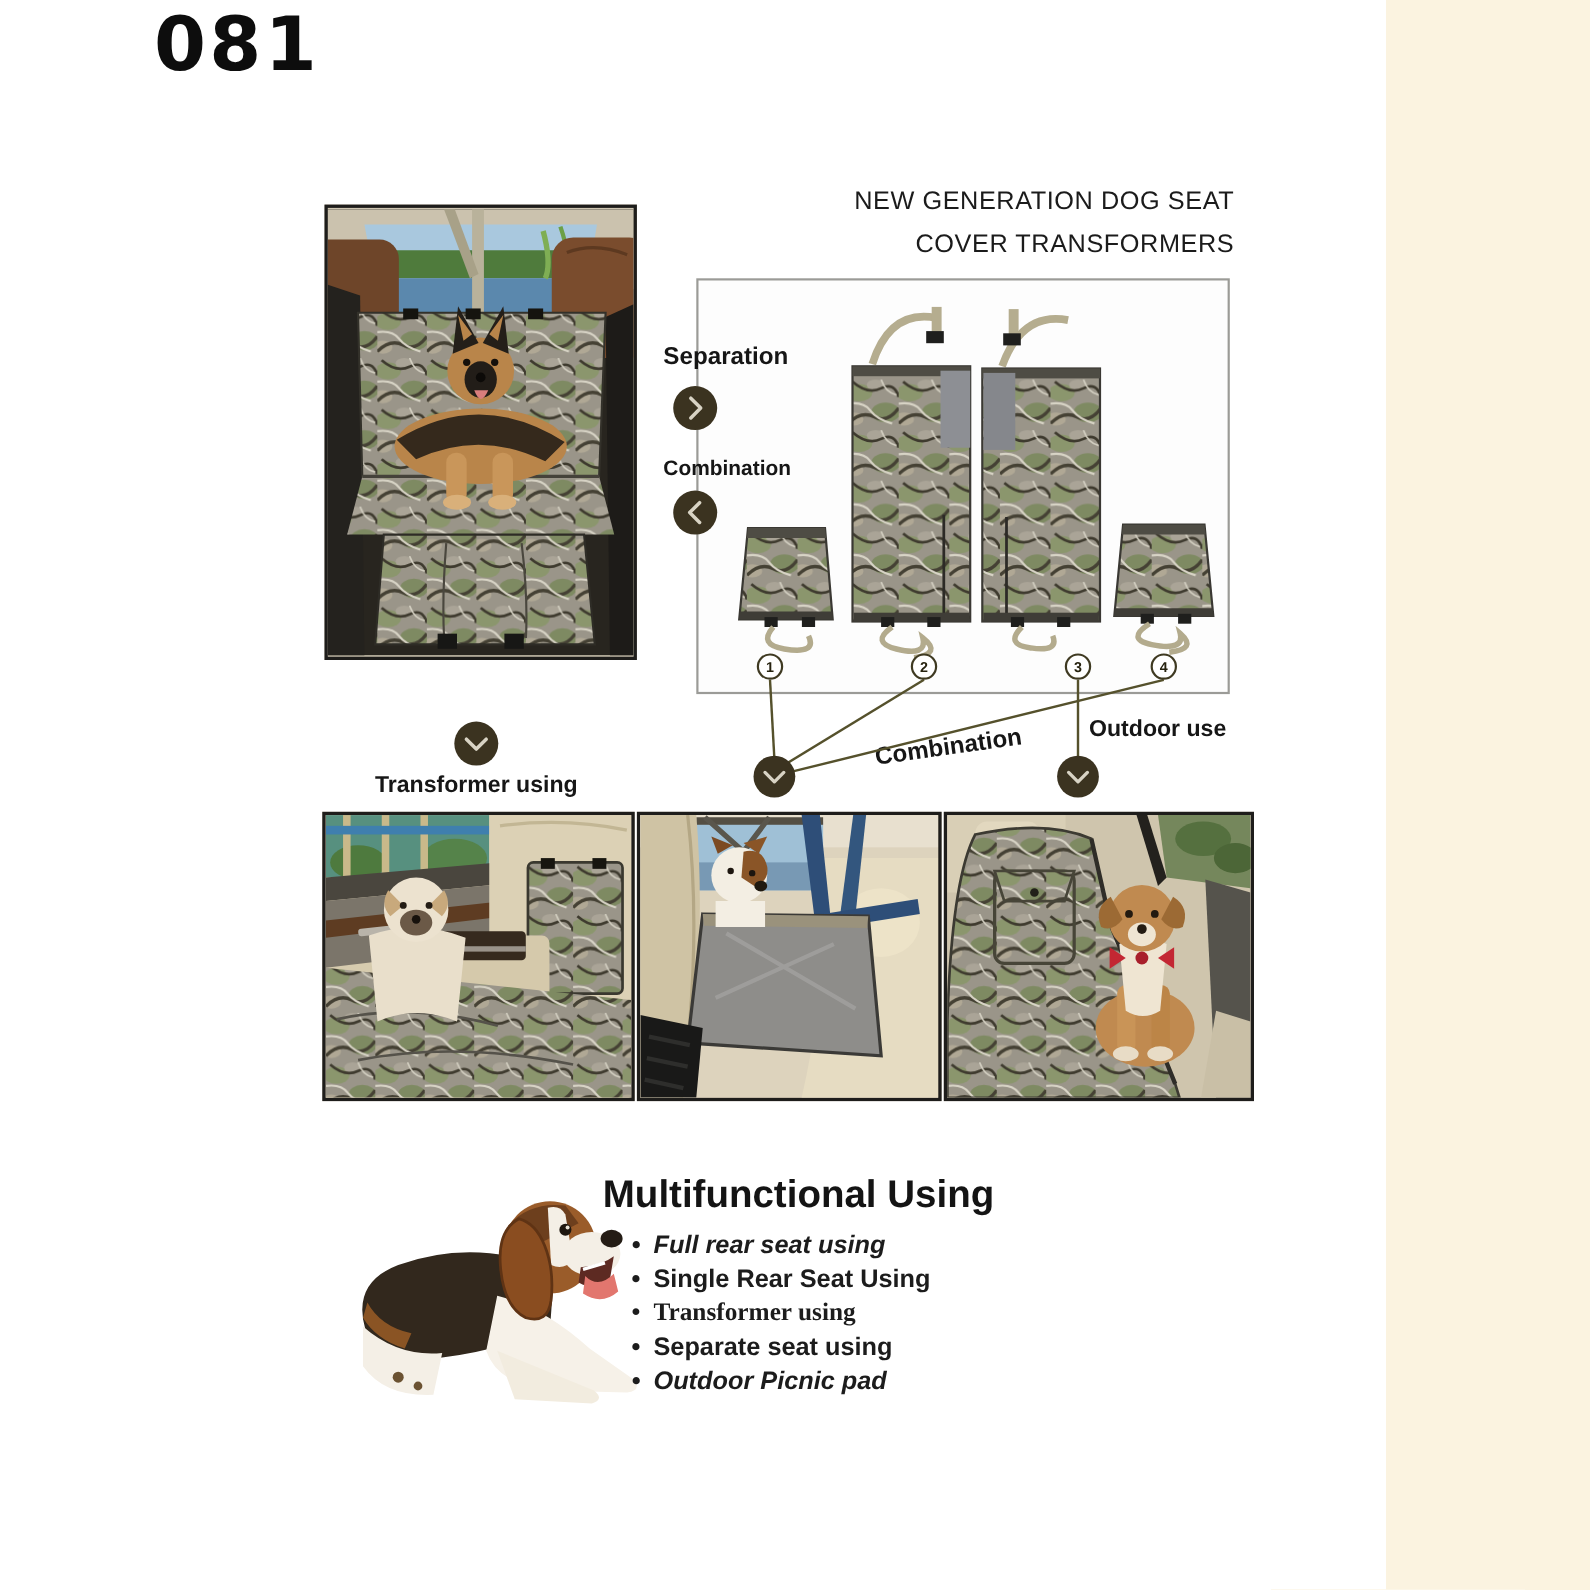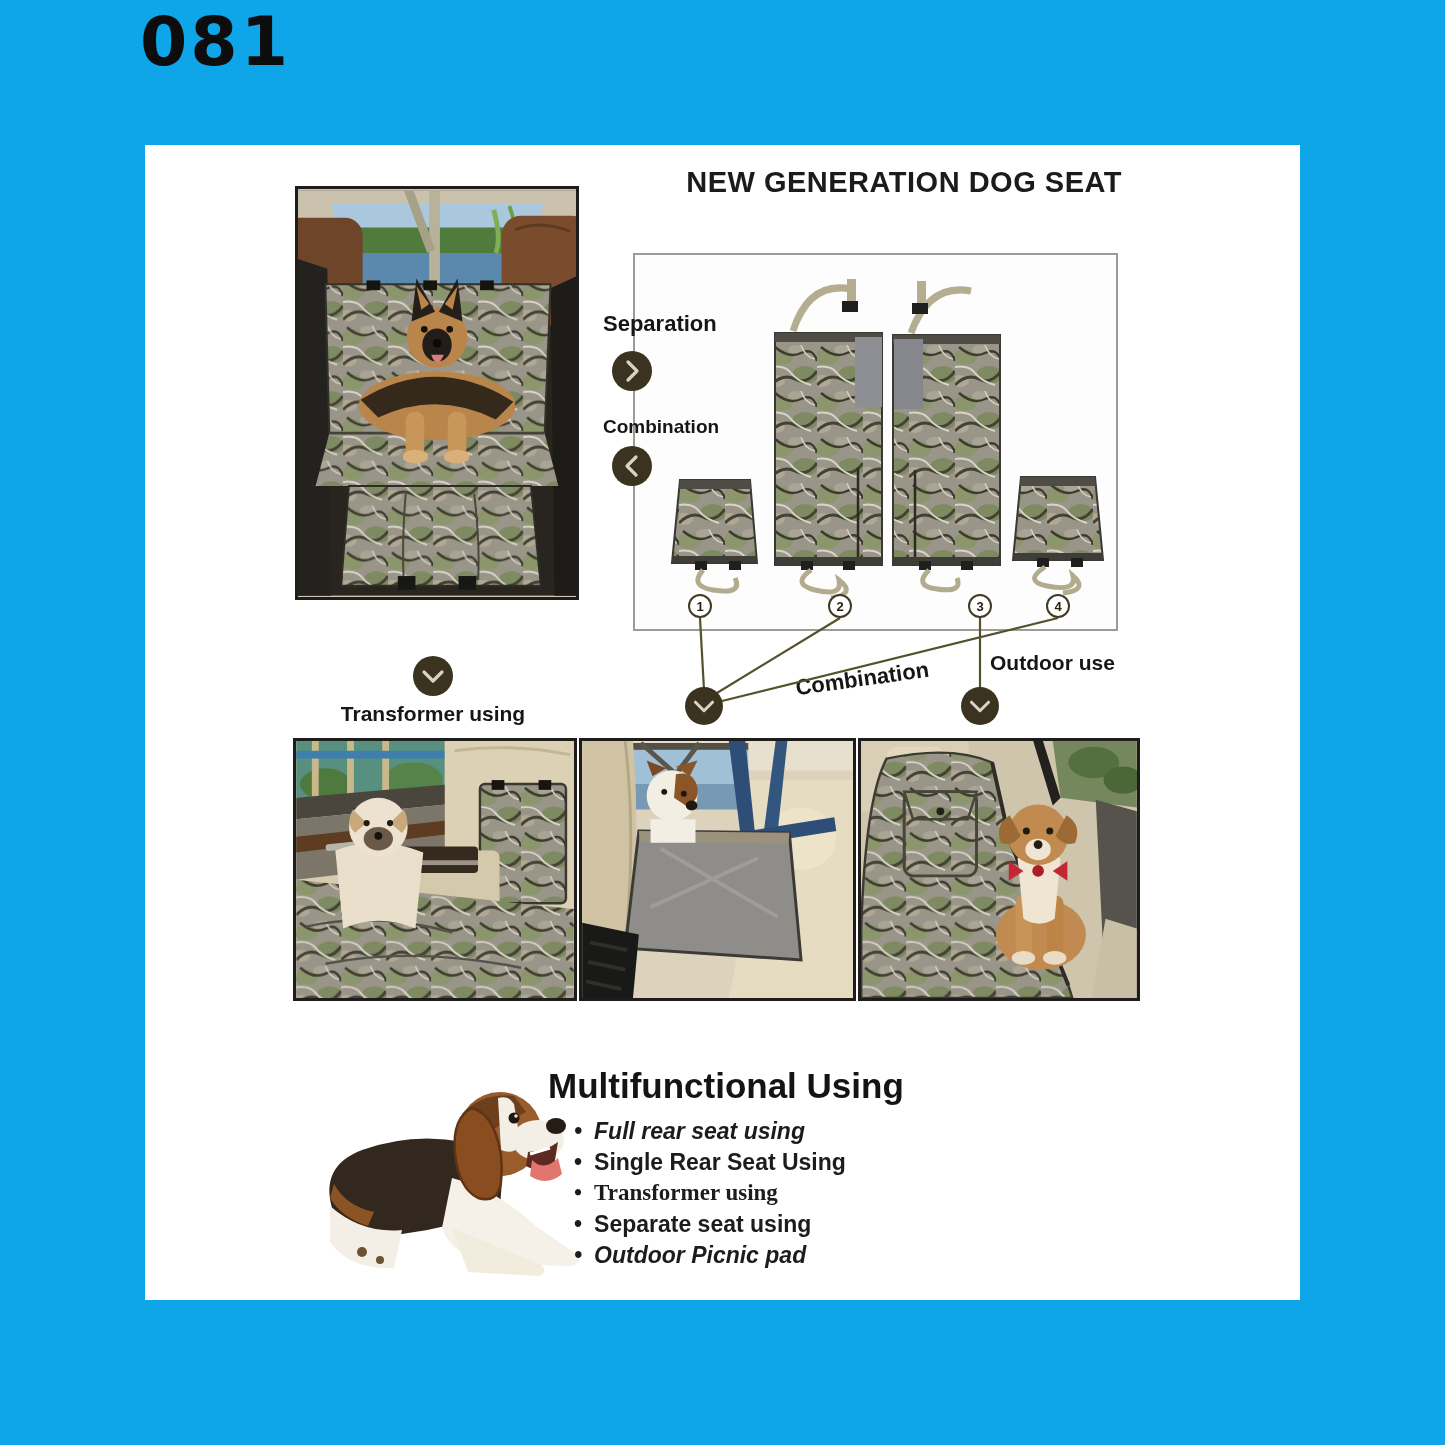--- a/index.html
+++ b/index.html
@@ -1,21 +1,21 @@
 <!DOCTYPE html>
 <html><head>
 <meta charset="utf-8">
 <style>
   html,body{margin:0;padding:0;background:#fbf3e0;}
-  .page{position:relative;width:1445px;height:1445px;background:#0ea5e9;font-family:"Liberation Sans",sans-serif;overflow:hidden;}
+  .page{position:relative;width:1260px;height:1445px;background:#ffffff;font-family:"Liberation Sans",sans-serif;overflow:hidden;}
   .page-number{position:absolute;left:140px;top:2px;font-family:"DejaVu Sans",sans-serif;font-weight:bold;font-size:68px;letter-spacing:3px;color:#0d0d0d;}
   .card{position:absolute;left:145px;top:145px;width:1155px;height:1155px;background:#ffffff;}
   .photo{position:absolute;border:3px solid #1e1d1b;background:#cfc6b2;box-sizing:border-box;overflow:hidden;}
   .photo svg{display:block;width:100%;height:100%;}
-  .title{position:absolute;left:622px;top:163px;width:500px;text-align:right;color:#1b1b1b;font-weight:bold;font-size:29px;line-height:39px;letter-spacing:.5px;}
+  .title{position:absolute;left:622px;top:163px;width:500px;text-align:right;color:#1b1b1b;font-weight:normal;font-size:23px;line-height:39px;letter-spacing:.5px;}
   .diagram-box{position:absolute;left:633px;top:253px;width:485px;height:378px;border:2px solid #9b9b97;box-sizing:border-box;background:#fdfdfd;}
   .diagram-svg{position:absolute;left:633px;top:253px;width:485px;height:378px;}
   .lbl{position:absolute;color:#161616;font-weight:bold;}
   .lbl-separation{left:603px;top:311px;font-size:22px;}
   .lbl-combination{left:603px;top:416px;font-size:19px;}
   .lbl-transformer{left:323px;top:702px;width:220px;text-align:center;font-size:21px;}
   .lbl-comb-tilt{left:795px;top:666px;font-size:22px;transform:rotate(-8deg);}
   .lbl-separate{left:990px;top:651px;font-size:21px;}
   .dot{position:absolute;border-radius:50%;background:#3b3320;display:flex;align-items:center;justify-content:center;z-index:3;}
   .dot svg{display:block;}
@@ -94,20 +94,21 @@
         <circle cx="129" cy="142" r="3.4" fill="#15100b"></circle>
         <circle cx="155" cy="142" r="3.4" fill="#15100b"></circle>
         <circle cx="142" cy="156" r="4.5" fill="#0c0a08"></circle>
         <path d="M136 168 q6 16 13 0 z" fill="#d97d7d"></path>
       </g>
     </svg>
   </div>
 
   <div class="title">
     <div>NEW GENERATION DOG SEAT</div>
+    <div>COVER TRANSFORMERS</div>
   </div>
 
   <div class="diagram-box"></div>
   <svg class="diagram-svg" viewBox="0 0 485 378">
     <defs>
       <pattern id="camoE" width="46" height="46" patternUnits="userSpaceOnUse">
         <rect width="46" height="46" fill="#9a9589"></rect>
         <ellipse cx="10" cy="12" rx="12" ry="8" fill="#8b966d"></ellipse>
         <ellipse cx="34" cy="30" rx="13" ry="9" fill="#7e8a62"></ellipse>
         <ellipse cx="25" cy="5" rx="8" ry="5" fill="#aaa497"></ellipse>

